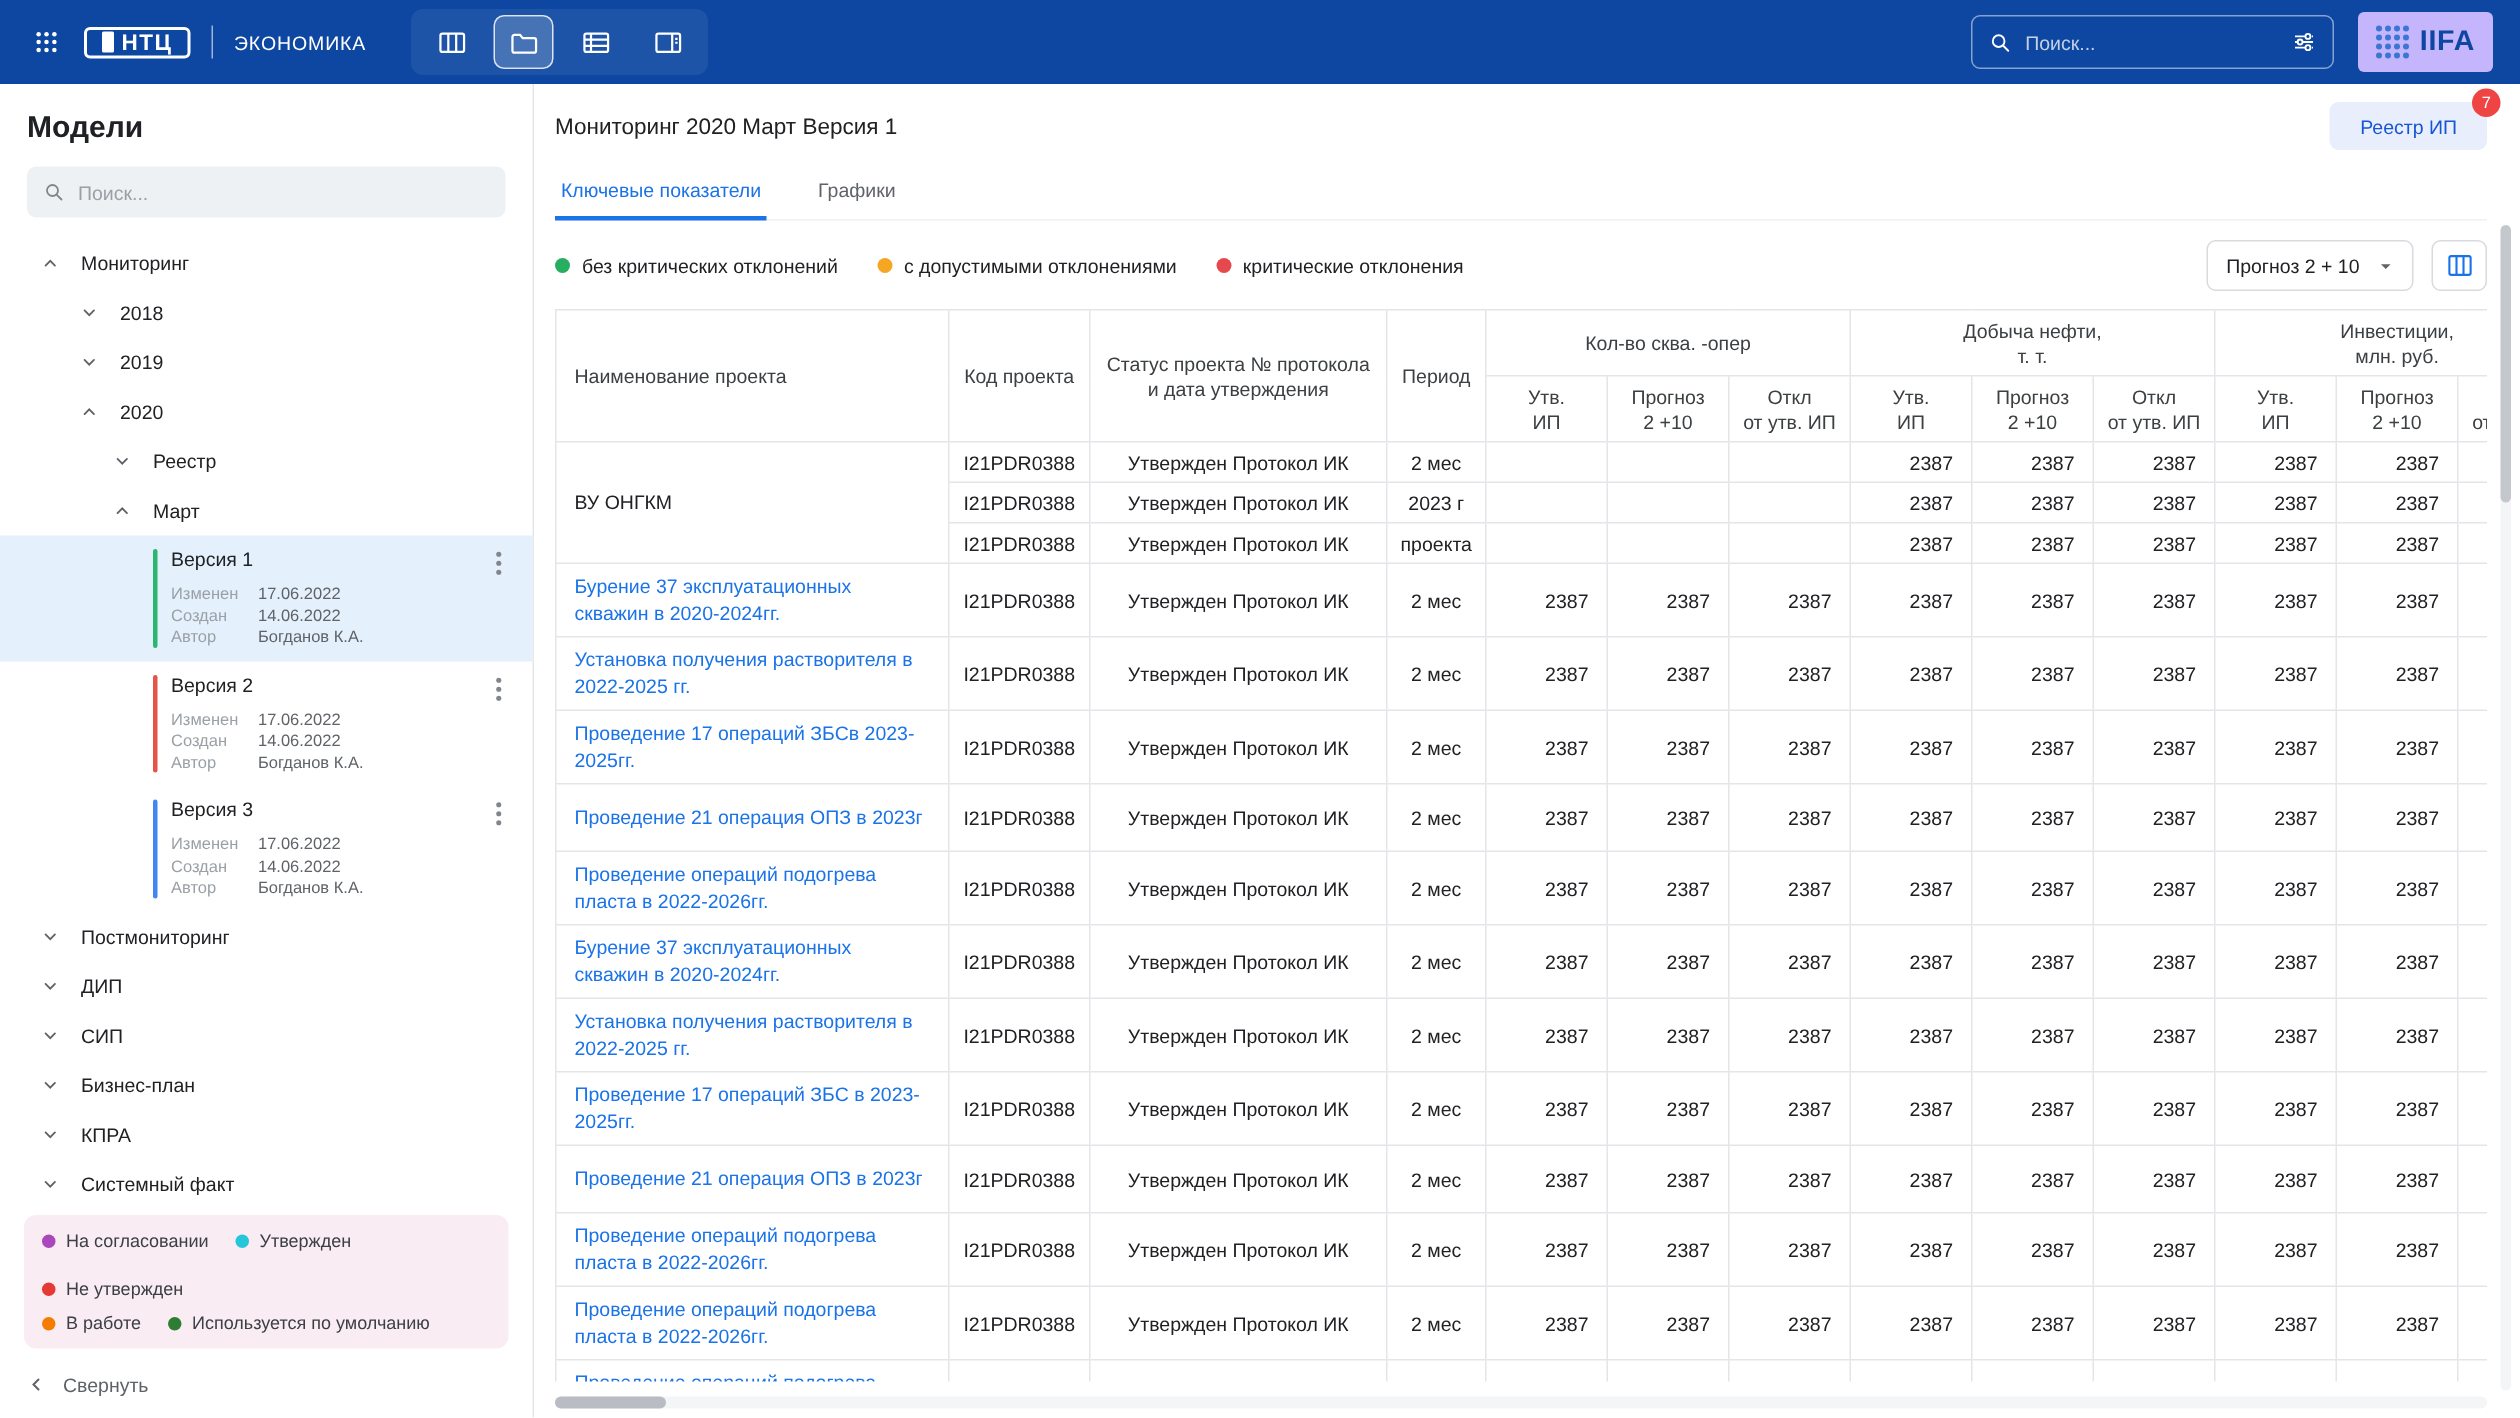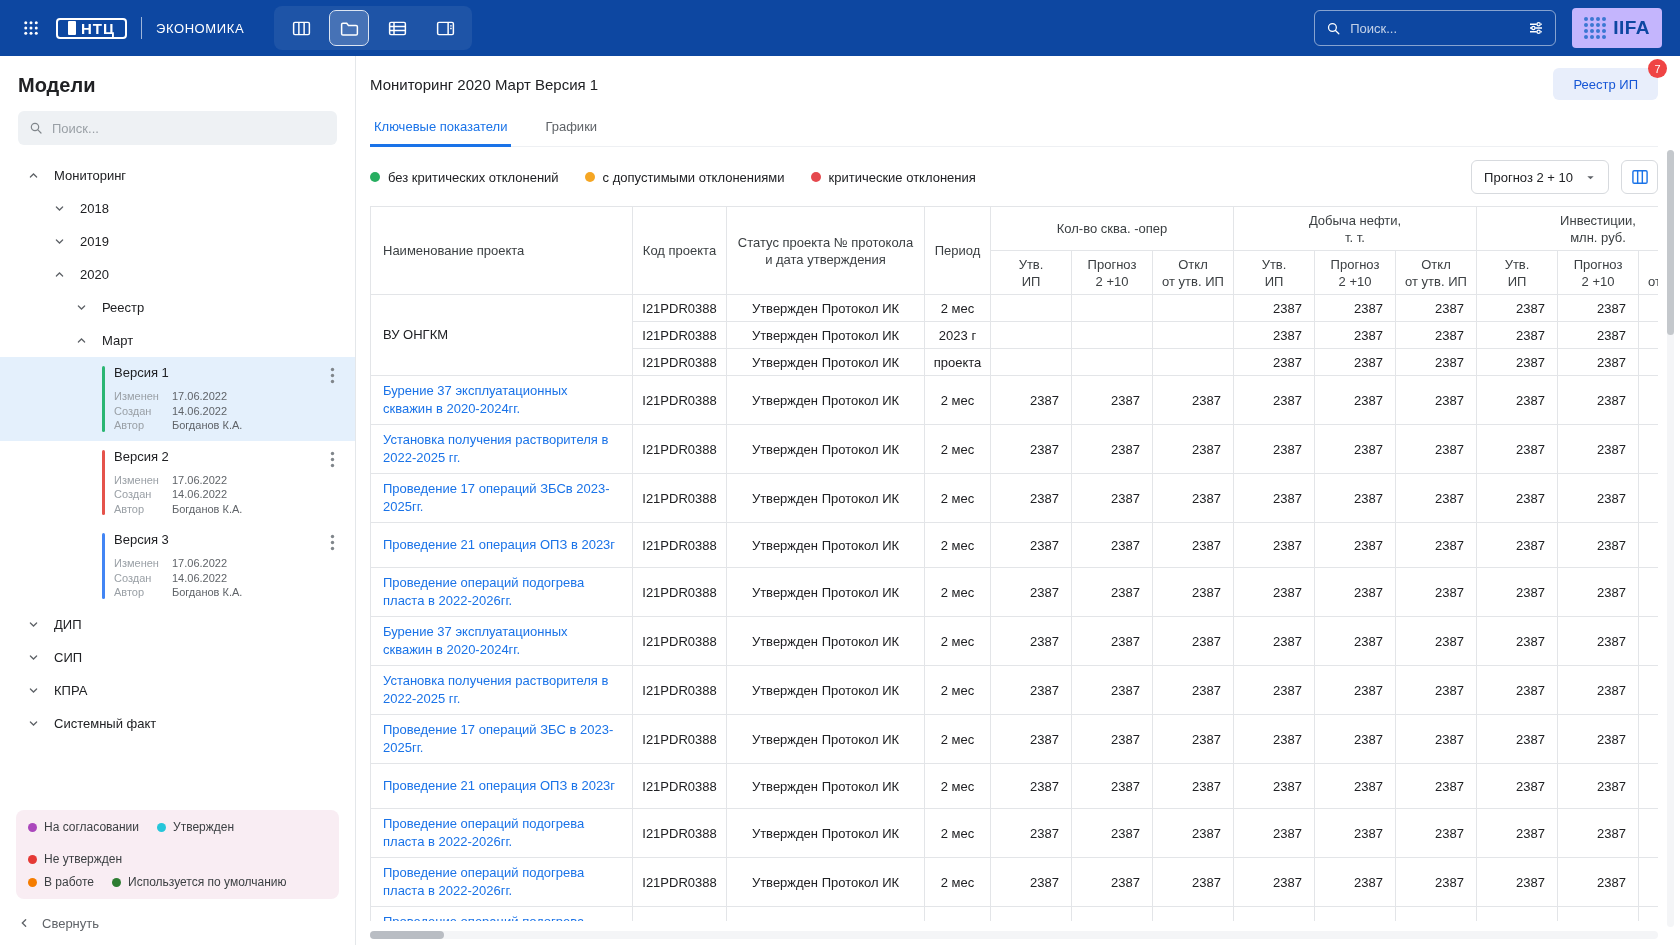--- a/index.html
+++ b/index.html
@@ -352,29 +352,45 @@
               <span class="vvalue">Богданов К.А.</span>
             </div>
           </div>
         </div>
         <div class="tree-row lvl0">
           <span class="icon">
             <svg width="15" height="15" viewBox="0 0 24 24">
               <path d="M7 9.5l5 5 5-5" fill="none" stroke="#5f6368" stroke-width="2" stroke-linecap="round"></path>
             </svg>
           </span>
+          <span class="tree-label">Постмониторинг</span>
+        </div>
+        <div class="tree-row lvl0">
+          <span class="icon">
+            <svg width="15" height="15" viewBox="0 0 24 24">
+              <path d="M7 9.5l5 5 5-5" fill="none" stroke="#5f6368" stroke-width="2" stroke-linecap="round"></path>
+            </svg>
+          </span>
           <span class="tree-label">ДИП</span>
         </div>
         <div class="tree-row lvl0">
           <span class="icon">
             <svg width="15" height="15" viewBox="0 0 24 24">
               <path d="M7 9.5l5 5 5-5" fill="none" stroke="#5f6368" stroke-width="2" stroke-linecap="round"></path>
             </svg>
           </span>
           <span class="tree-label">СИП</span>
+        </div>
+        <div class="tree-row lvl0">
+          <span class="icon">
+            <svg width="15" height="15" viewBox="0 0 24 24">
+              <path d="M7 9.5l5 5 5-5" fill="none" stroke="#5f6368" stroke-width="2" stroke-linecap="round"></path>
+            </svg>
+          </span>
+          <span class="tree-label">Бизнес-план</span>
         </div>
         <div class="tree-row lvl0">
           <span class="icon">
             <svg width="15" height="15" viewBox="0 0 24 24">
               <path d="M7 9.5l5 5 5-5" fill="none" stroke="#5f6368" stroke-width="2" stroke-linecap="round"></path>
             </svg>
           </span>
           <span class="tree-label">КПРА</span>
         </div>
         <div class="tree-row lvl0">

